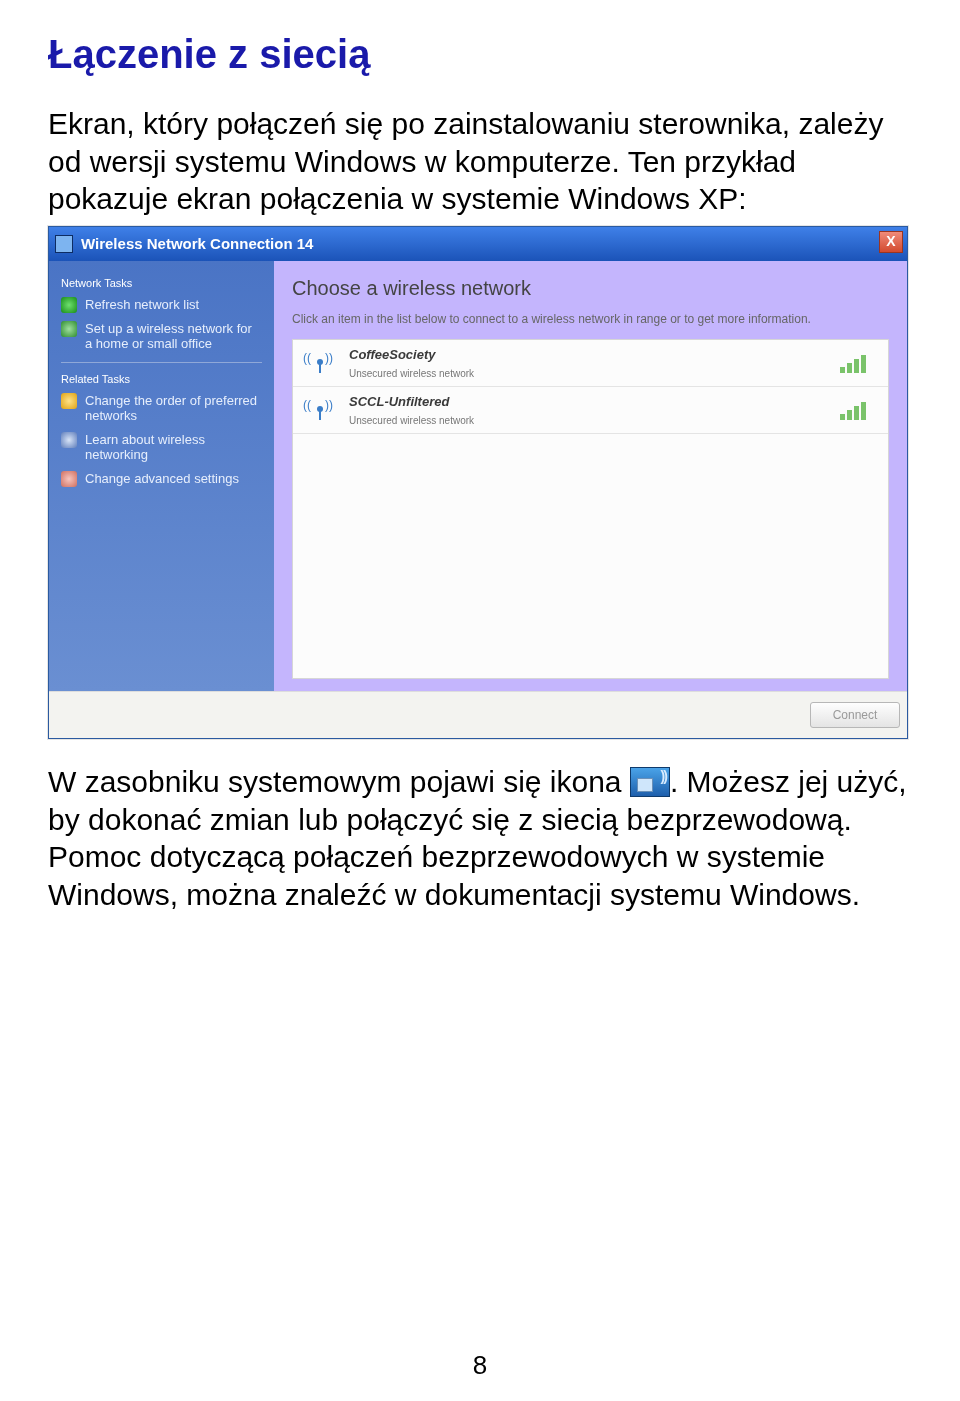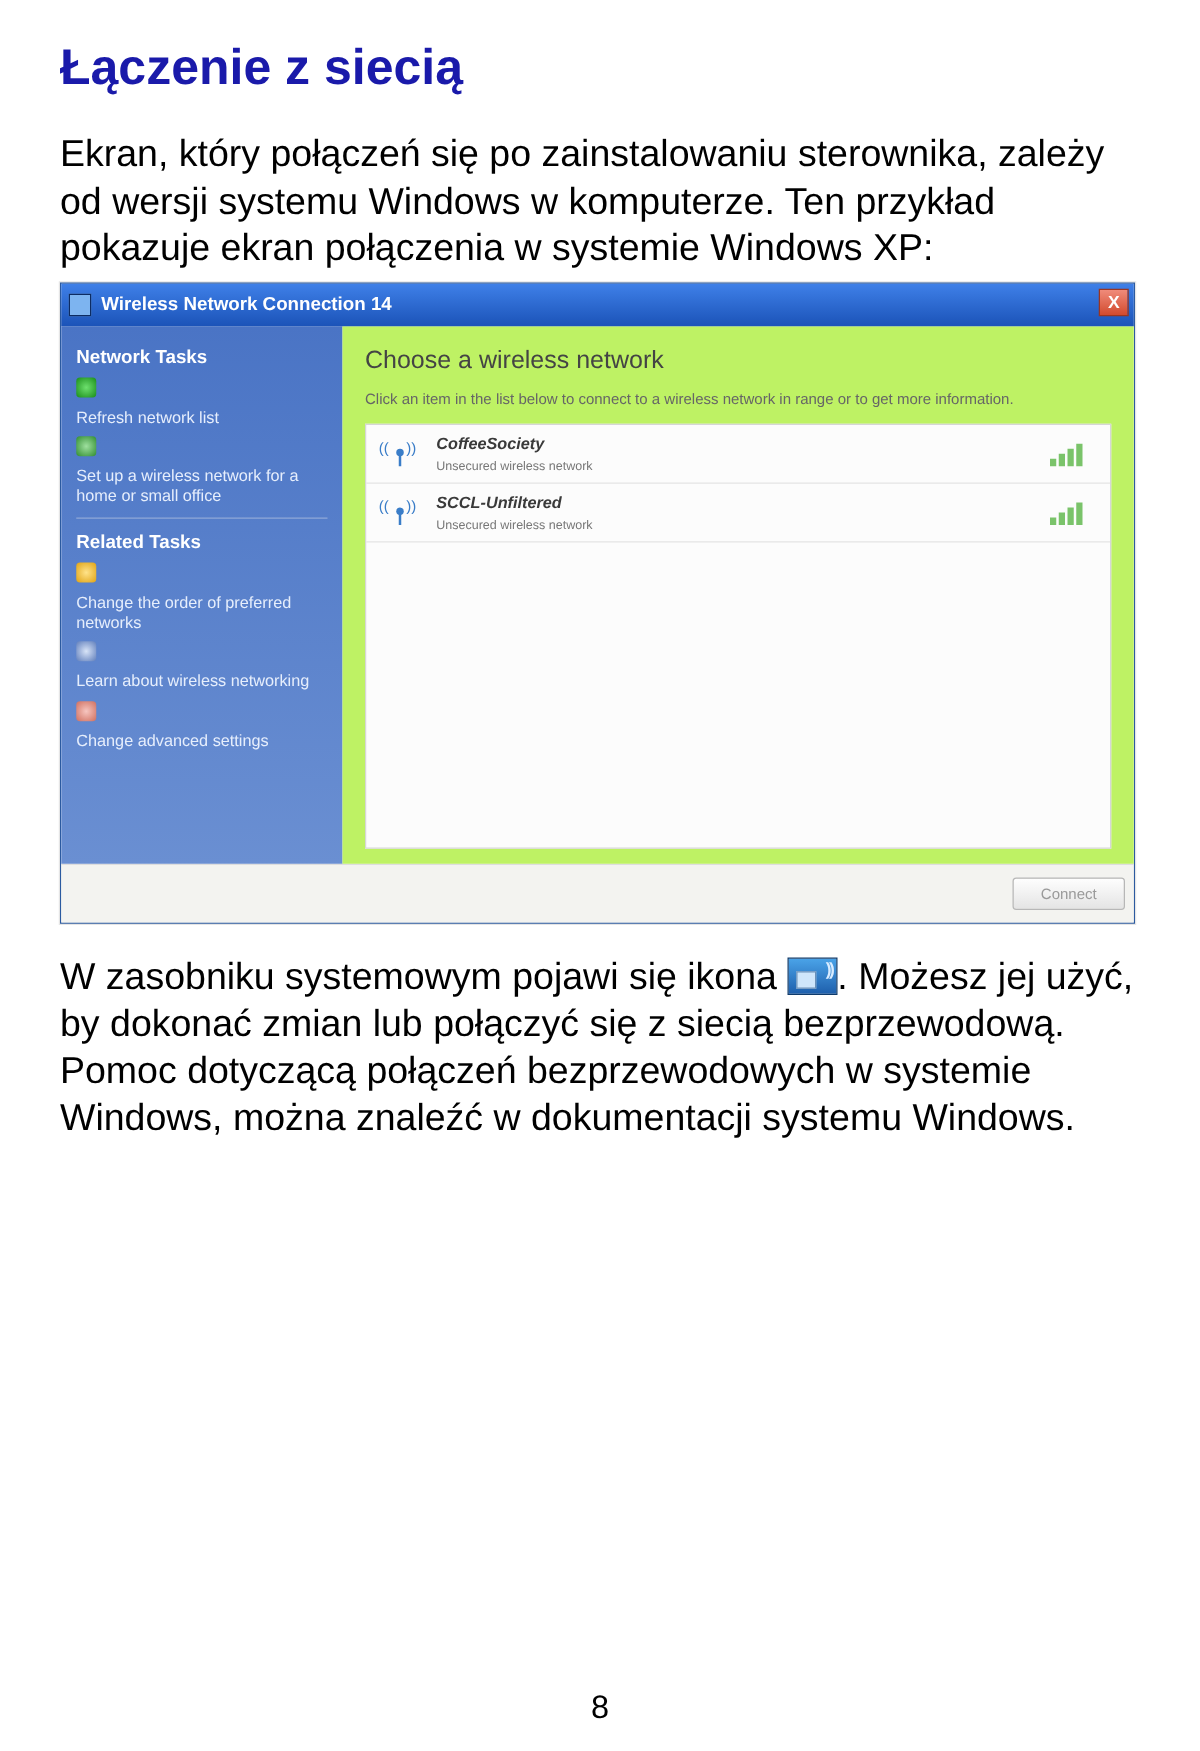--- a/index.html
+++ b/index.html
@@ -90,53 +90,52 @@
     background: #fff;
   }
   .xp-sidebar {
     width: 225px;
     background: linear-gradient(#4a74c5,#6a8fd2);
     color: #fff;
     padding: 10px 12px 24px 12px;
     font-size: 14px;
   }
   .xp-sidebar .section-title {
-    font-weight: bold;
-    font-size: 15px;
+    font-weight: normal;
+    font-size: 11px;
     margin: 6px 0 8px 0;
     color: #fff;
   }
   .xp-sidebar .task {
     display: flex;
     gap: 8px;
     align-items: flex-start;
     margin: 8px 0;
     color: #e6eefc;
     font-size: 13px;
     line-height: 1.2;
-    flex-direction: column;
   }
   .task .t-icon {
     width: 16px; height: 16px;
     flex: 0 0 16px;
     border-radius: 3px;
   }
   .ic-refresh { background: radial-gradient(circle,#6ee06e,#188c18); }
   .ic-setup   { background: radial-gradient(circle,#9fe09f,#2f8c2f); }
   .ic-learn   { background: radial-gradient(circle,#d8e4f7,#5e7dbb); border-radius: 50%; }
   .ic-order   { background: radial-gradient(circle,#ffe38a,#e0a212); }
   .ic-adv     { background: radial-gradient(circle,#f7c6c0,#cf6e5e); }
   .xp-sidebar hr {
     border: none;
     border-top: 1px solid #8fa8d8;
     margin: 10px 0;
   }
   .xp-main {
     flex: 1;
-    background: #bef264;
+    background: #c4b5fd;
     padding: 16px 18px 12px 18px;
     color: #333;
   }
   .xp-main .main-heading {
     font-size: 20px;
     color: #444;
     margin-bottom: 12px;
   }
   .xp-main .main-sub {
     font-size: 12px;

